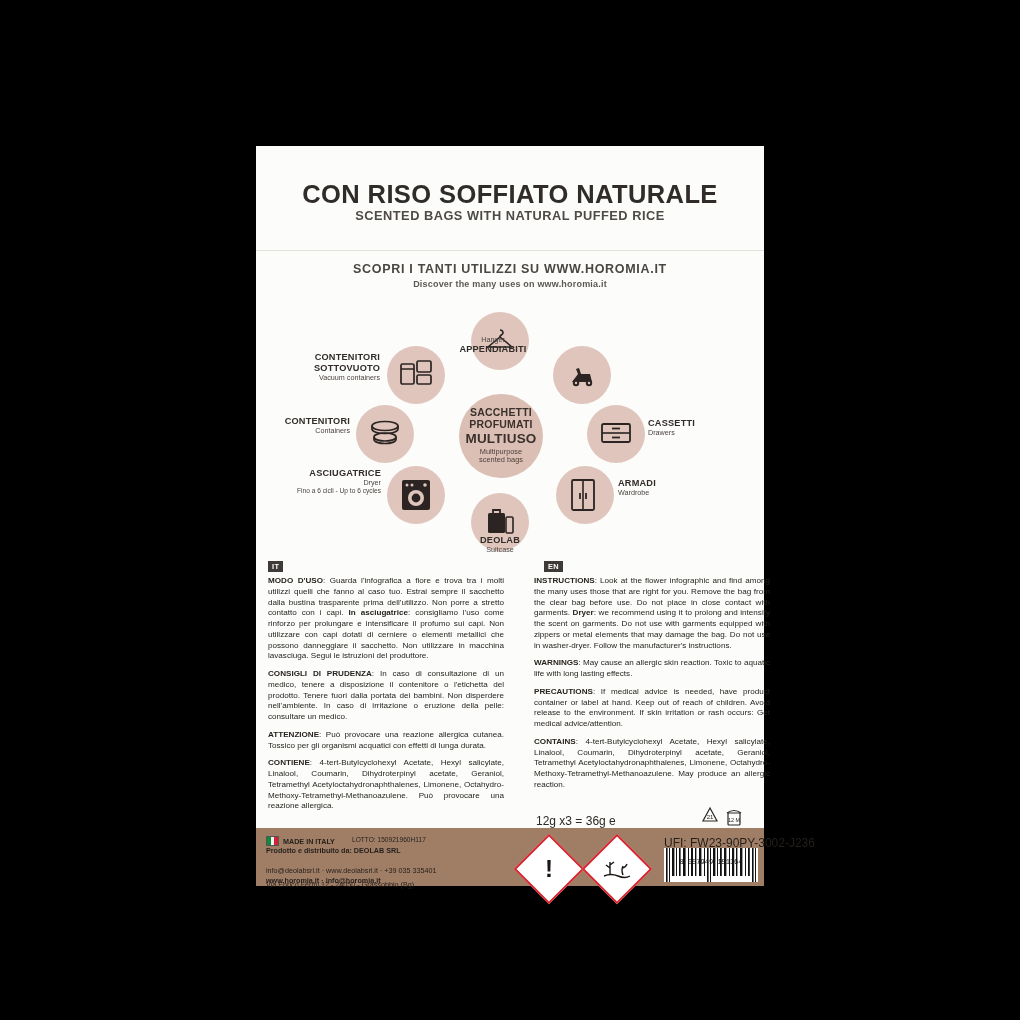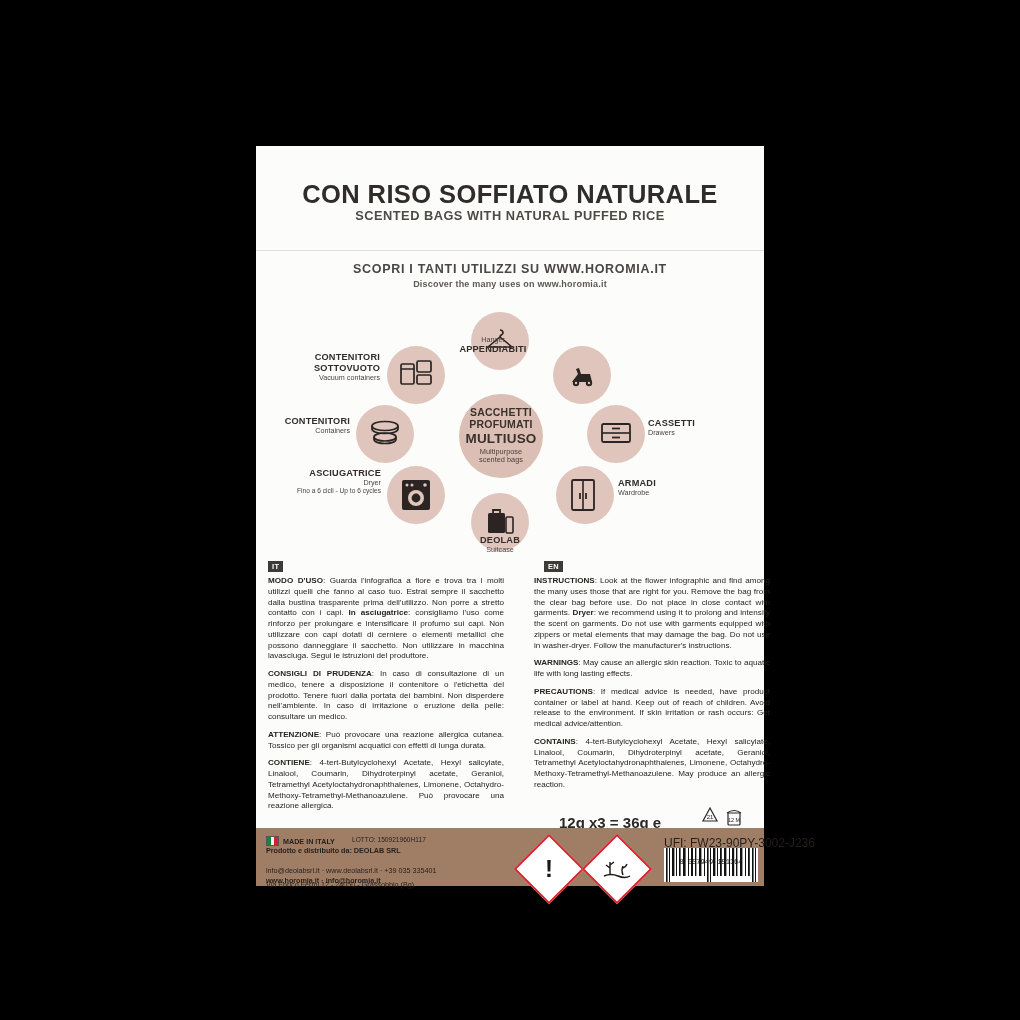--- a/index.html
+++ b/index.html
@@ -47,21 +47,21 @@
   .ic svg{display:block;}
 
   
   .langtag{position:absolute;background:#3d3a37;color:#fff;font-size:7.4px;font-weight:bold;
     padding:1px 4px;letter-spacing:.4px;}
   .col{position:absolute;width:236px;font-size:8.1px;line-height:1.33;color:#27241f;text-align:justify;}
   .col p{margin:0 0 7px 0;}
   .col b{font-weight:bold;}
 
   
-  #weightline{position:absolute;left:559px;top:814px;font-size:15px;color:#2b2825;font-weight:bold;}
+  #weightline{position:absolute;left:536px;top:814px;font-size:12px;color:#2b2825;}
   #econ{position:absolute;left:700px;top:806px;display:flex;gap:5px;align-items:flex-start;}
   #bottomwhite{position:absolute;left:256px;top:828px;width:508px;height:58px;background:#a07e66;}
   .bfoot{position:absolute;font-size:7.2px;color:#241f1b;line-height:1.36;}
   #madeinitaly{position:absolute;left:266px;top:836px;display:flex;align-items:center;gap:4px;
     font-size:7.2px;font-weight:bold;color:#241f1b;}
   .flagit{width:11px;height:8px;display:inline-block;
     background:linear-gradient(to right,#0f8a3c 0 33.3%,#f2f2f2 33.3% 66.6%,#cf2233 66.6% 100%);
     border:.5px solid #555;}
   #lotto{position:absolute;left:352px;top:836px;font-size:6.6px;color:#241f1b;}
   #ufi{position:absolute;left:664px;top:836px;font-size:12px;color:#241f1b;}

